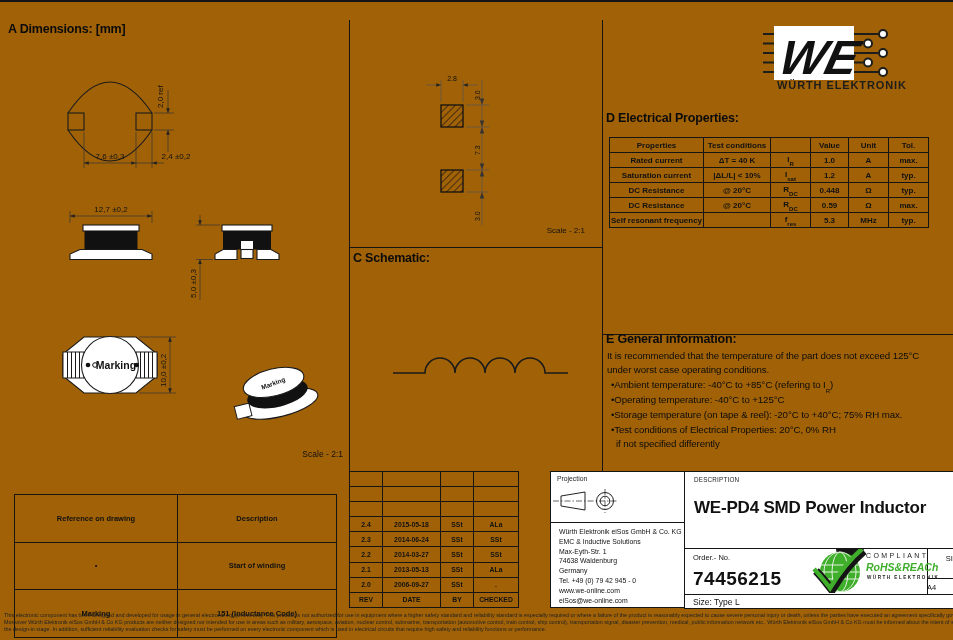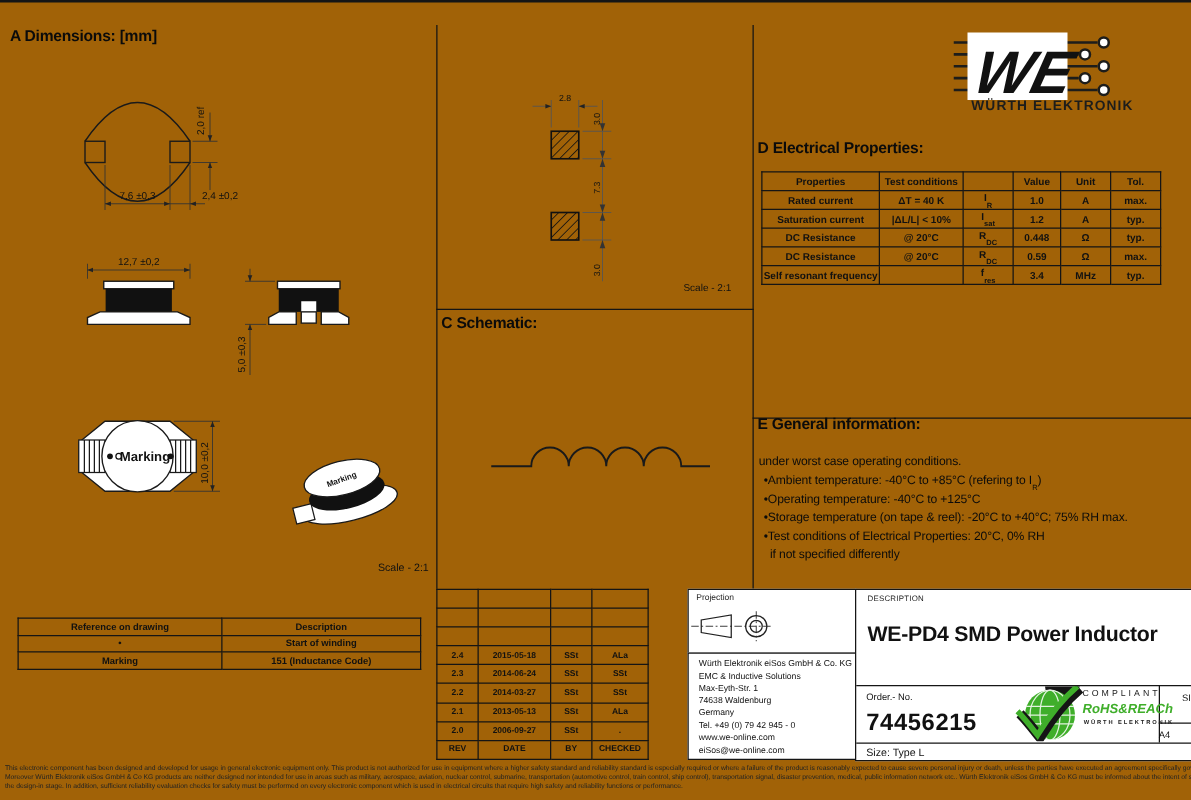--- a/index.html
+++ b/index.html
@@ -15,21 +15,21 @@
   .dtab td{border:1px solid #151515;text-align:center;vertical-align:middle;height:14px;
            font-size:8px;font-weight:700;padding:0;overflow:hidden;white-space:nowrap;}
   .dtab sub,.etext sub{font-size:6px;position:relative;top:2px;font-weight:inherit;}
   
   .rtab{position:absolute;left:349px;top:471px;width:169px;border:1px solid #151515;}
   .rtab td{border:1px solid #151515;text-align:center;vertical-align:middle;height:14.1px;
            font-size:6.8px;font-weight:700;padding:0;white-space:nowrap;overflow:hidden;}
   
   .ftab{position:absolute;left:14px;top:494px;width:322px;border:1.4px solid #151515;}
   .ftab td{border:1px solid #151515;text-align:center;vertical-align:middle;height:12.5px;
-           font-size:7.5px;font-weight:700;padding:0;white-space:nowrap;}
+           font-size:7.5px;font-weight:700;padding:17px;white-space:nowrap;}
   .etext{position:absolute;font-size:9.7px;color:#0b0b0b;white-space:nowrap;letter-spacing:-0.1px;}
   .box{position:absolute;border:1px solid #151515;box-sizing:border-box;background:#fff;margin-left:32px;}
   .small-label{font-size:6.8px;color:#222;}
   .comp-line{font-size:6.9px;line-height:9.8px;color:#111;white-space:nowrap;}
   .disc{position:absolute;font-size:5.4px;color:#222;white-space:nowrap;letter-spacing:0;}
   .brand-txt{position:absolute;left:777px;top:79px;font-size:11px;font-weight:700;
              letter-spacing:0.9px;color:#1d1d1b;white-space:nowrap;}
 </style>
 </head>
 <body>
@@ -249,27 +249,28 @@
       <td>@ 20°C</td>
       <td><span>R</span><sub>DC</sub></td>
       <td>0.59</td>
       <td>Ω</td>
       <td>max.</td>
     </tr>
     <tr>
       <td>Self resonant frequency</td>
       <td></td>
       <td><span>f</span><sub>res</sub></td>
-      <td>3.4</td>
+      <td>5.3</td>
       <td>MHz</td>
       <td>typ.</td>
     </tr>
   </tbody>
     </table>
 
+  <div class="etext" style="left:607px;top:350px">It is recommended that the temperature of the part does not exceed 125°C</div>
   <div class="etext" style="left:607px;top:364px">under worst case operating conditions.</div>
   <div class="etext" style="left:611px;top:379px"><span>•Ambient temperature: -40°C to +85°C (refering to I</span><sub>R</sub><span>)</span></div>
   <div class="etext" style="left:611px;top:394px">•Operating temperature: -40°C to +125°C</div>
   <div class="etext" style="left:611px;top:409px">•Storage temperature (on tape &amp; reel): -20°C to +40°C; 75% RH max.</div>
   <div class="etext" style="left:611px;top:424px">•Test conditions of Electrical Properties: 20°C, 0% RH</div>
   <div class="etext" style="left:616px;top:438px">if not specified differently</div>
 
   <table class="ftab">
     <colgroup>
         <col style="width:163px">

